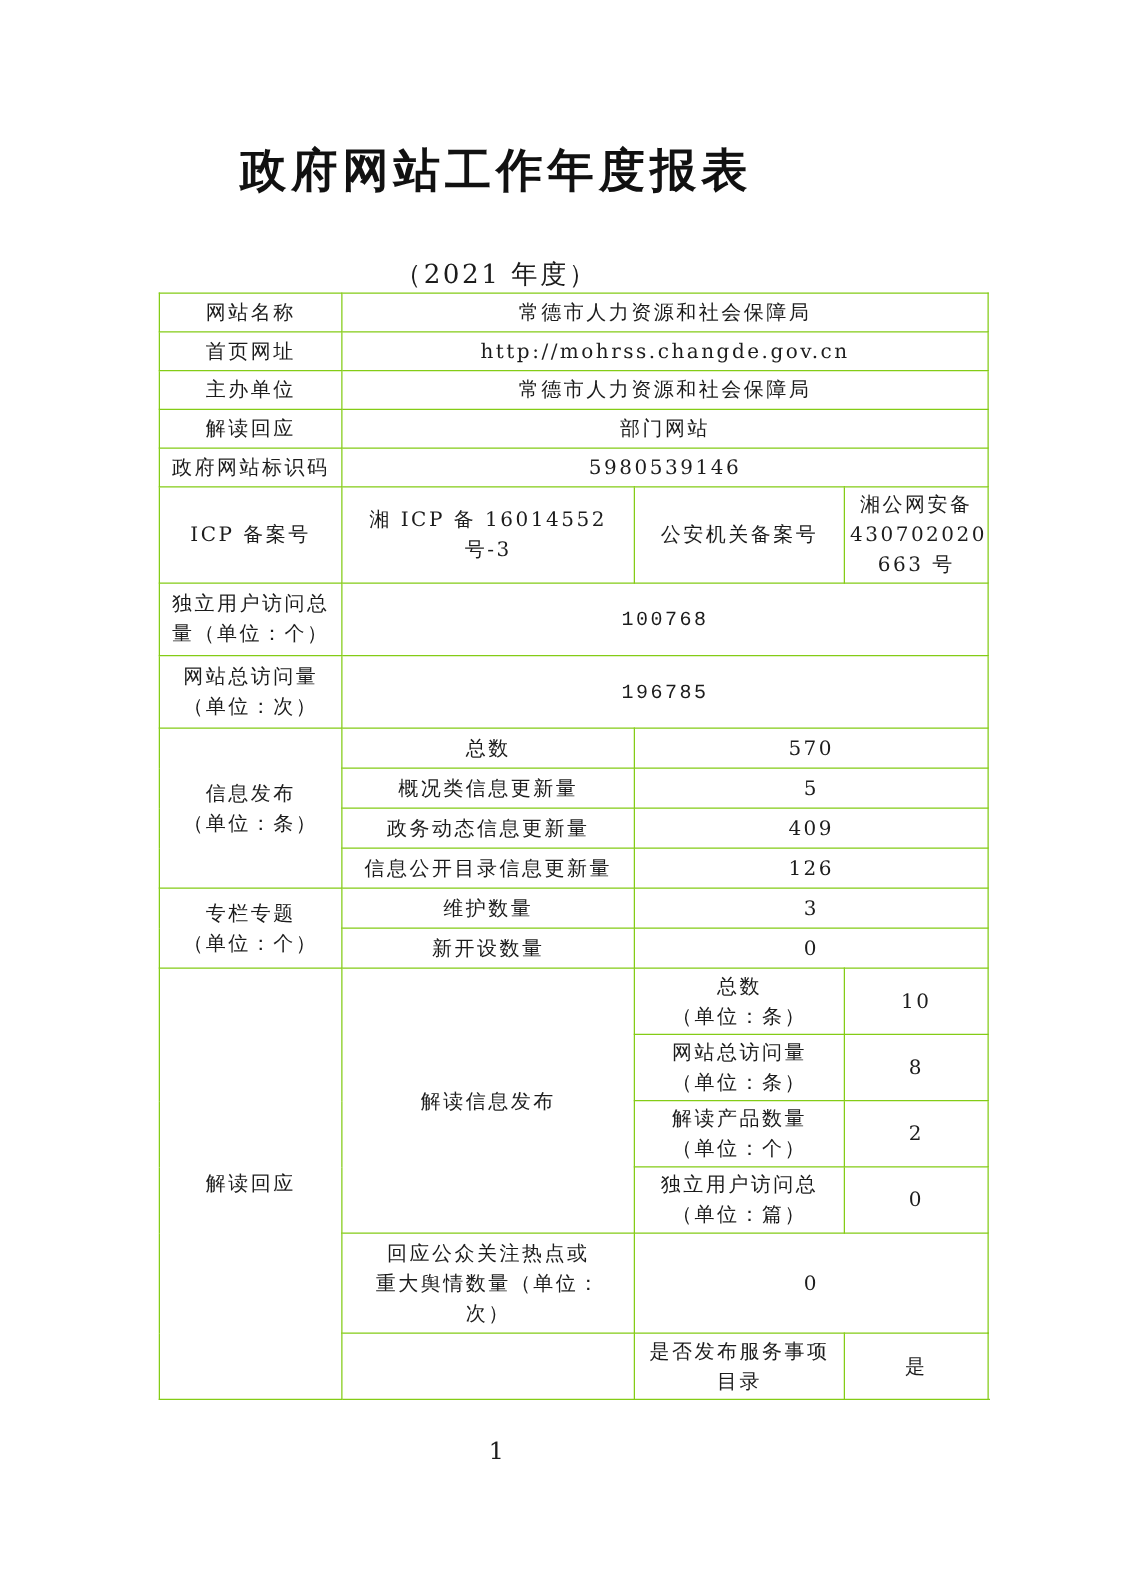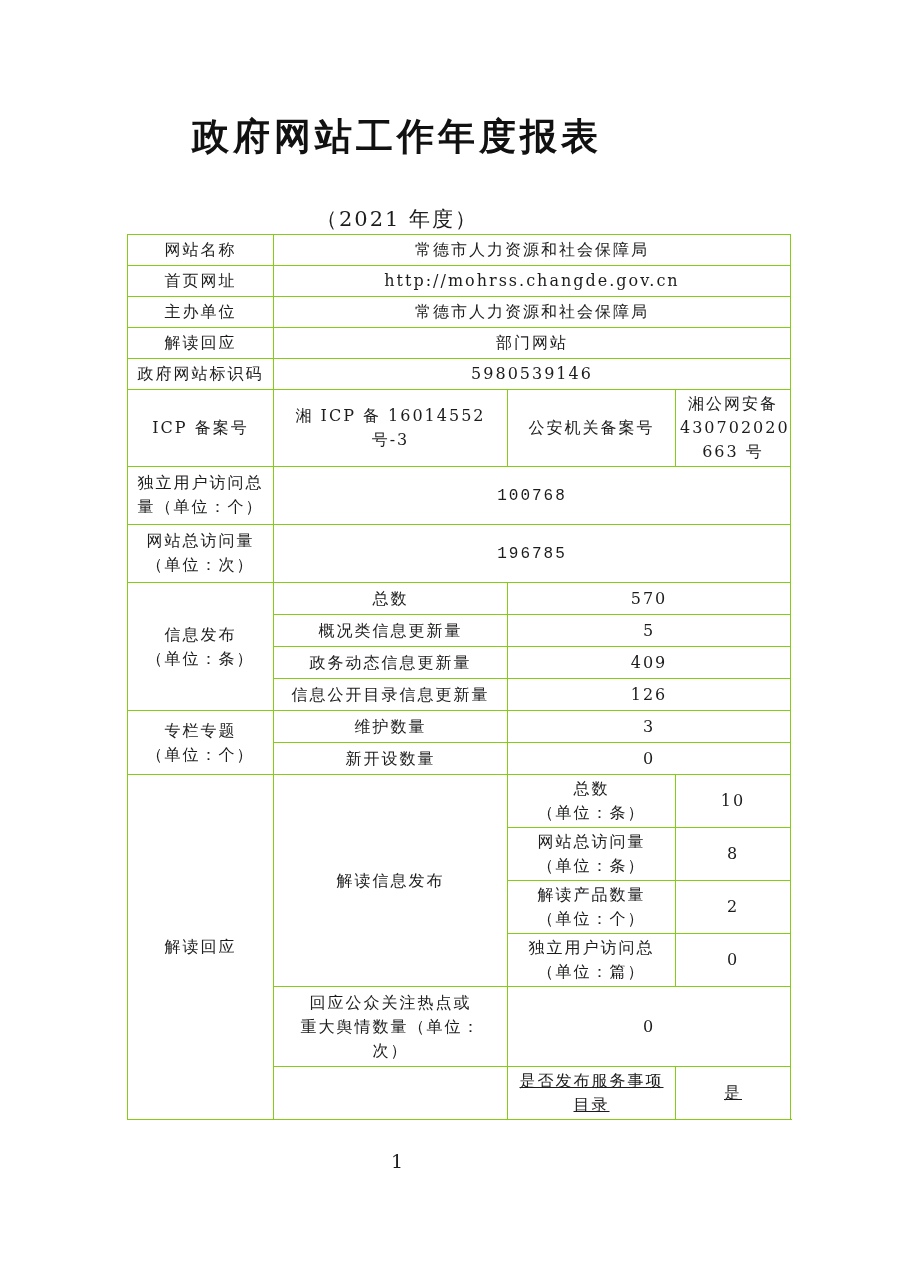--- a/index.html
+++ b/index.html
@@ -55,21 +55,21 @@
   }
   .pre { white-space: pre-line; margin-top: 15px; }
   .small { font-size: 15px; line-height: 22px; letter-spacing: 1px; }
   .latin { letter-spacing: 1px; }
   tr.r-basic { height: 31px; }
   tr.r-icp   { height: 75px; }
   tr.r-visit { height: 58px; font-family: Liberation Mono, monospace; }
   tr.r-info  { height: 32px; }
   tr.r-sub   { height: 50px; }
   tr.r-resp  { height: 80px; }
-  tr.r-last  { height: 37px; text-decoration: underline; }
+  tr.r-last  { height: 37px; }
   .page-num {
     margin-top: 28px;
     text-align: center;
     font-size: 19px;
     line-height: 26px;
   }
 </style>
 </head>
 <body>
 

